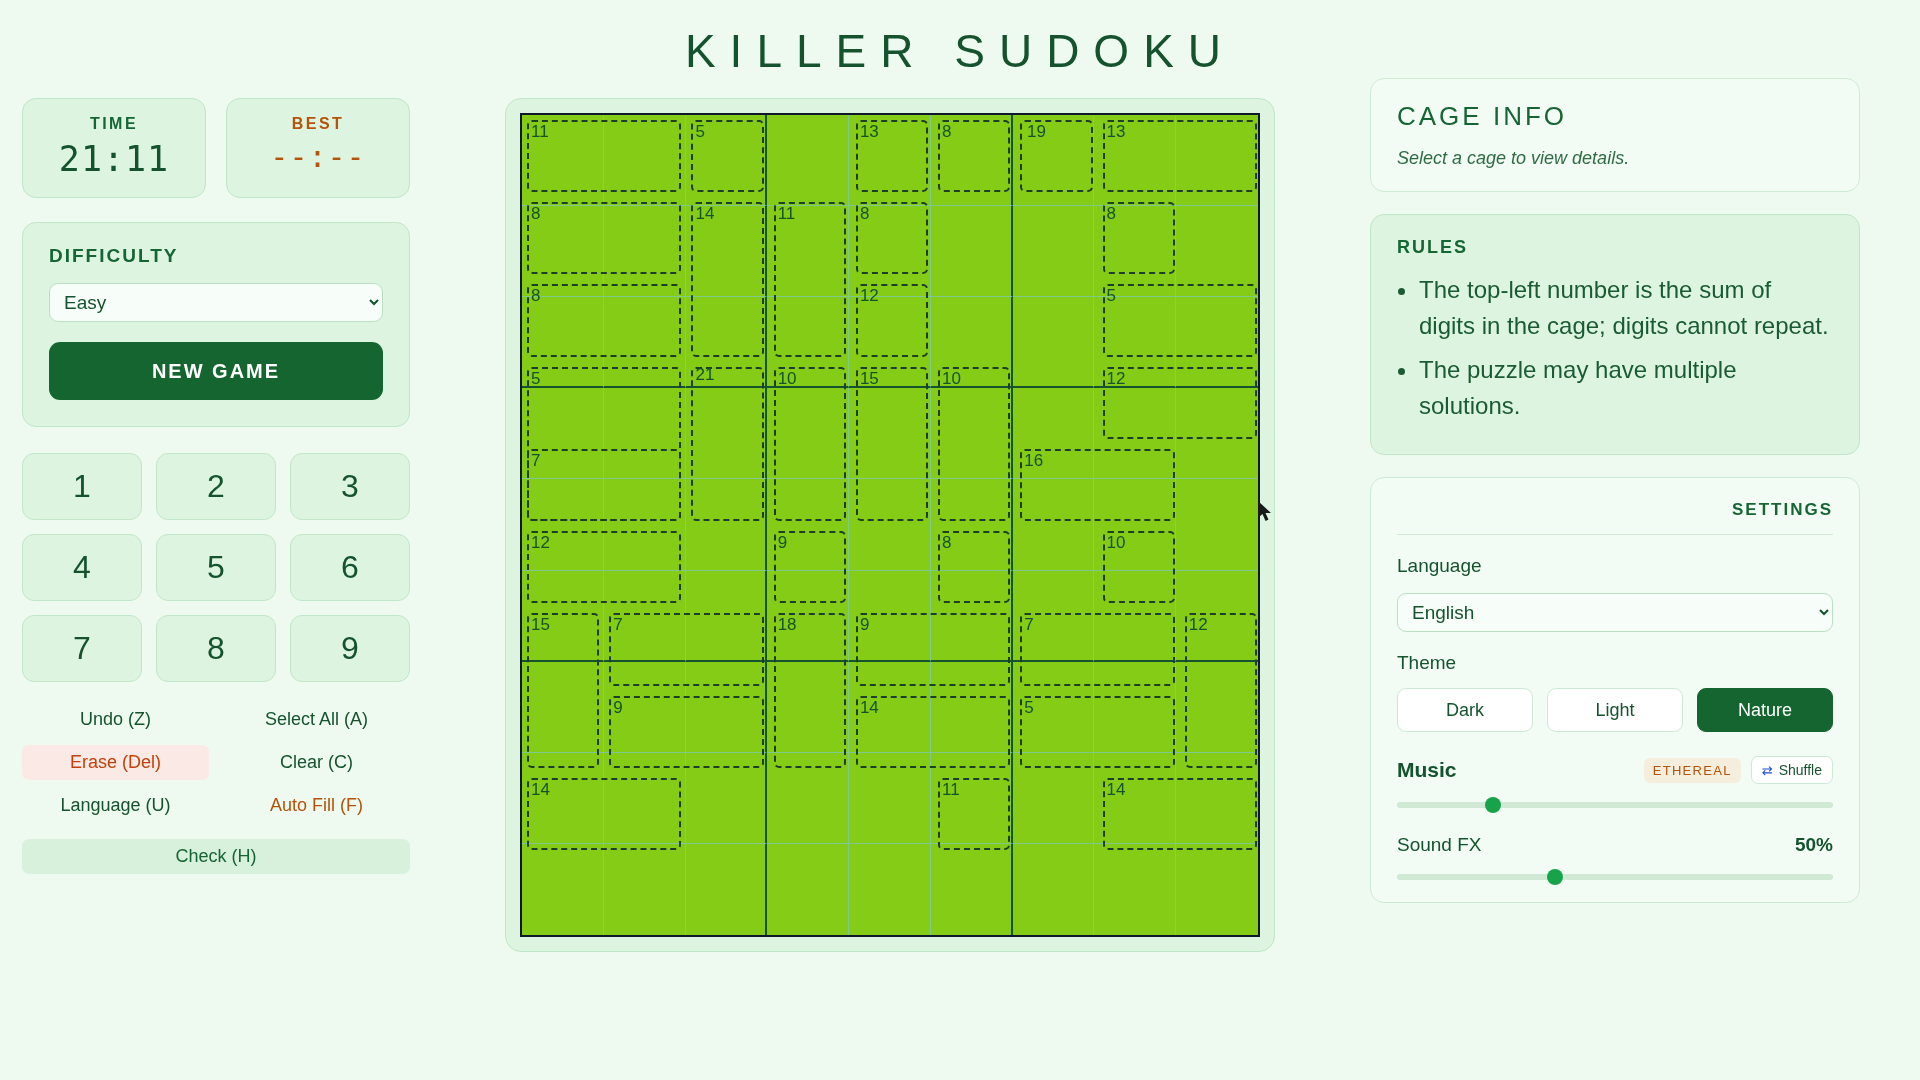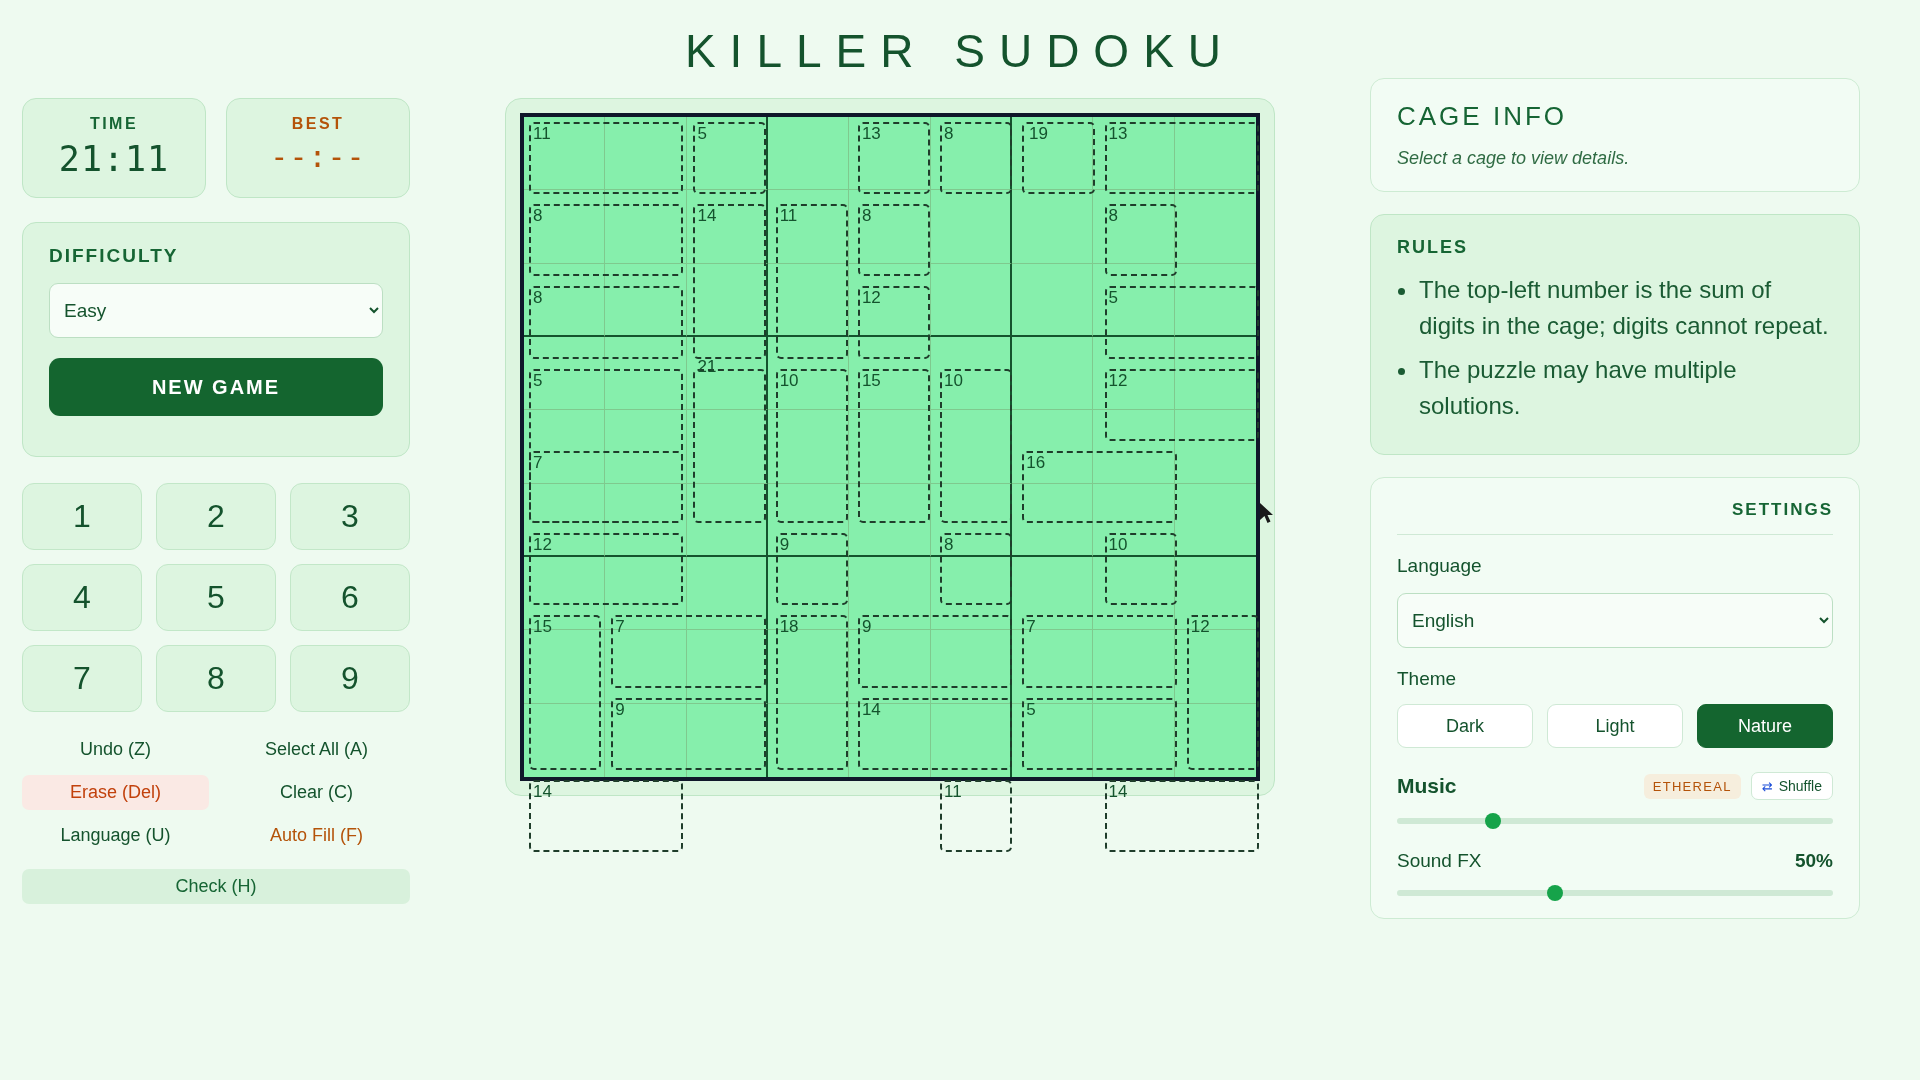--- a/index.html
+++ b/index.html
@@ -60,28 +60,28 @@
     color: #166534;
   }
   .stat-label.best { color: #b45309; }
   .stat-value {
     font-family: "DejaVu Sans Mono", monospace;
     font-size: 35px; margin-top: 6px; color: #14532d; letter-spacing: 1px;
   }
   .stat-value.best { color: #b45309; font-size: 30px; }
 
   
-  .difficulty-card { margin-top: 24px; padding: 22px 26px 40px; }
+  .difficulty-card { margin-top: 24px; padding: 22px 26px 26px; }
   .section-label {
     font-size: 19px; font-weight: bold; letter-spacing: 2px; color: #166534;
   }
   select.styled {
     width: 100%;
     margin-top: 16px;
-    height: 55px;
+    height: 39px;
     font-size: 19px;
     padding: 4px 10px;
     border-radius: 9px;
     border: 1px solid #bcdfc3;
     background: #f7fdf8;
     color: #14532d;
     font-family: "Liberation Sans", sans-serif;
   }
   .newgame-btn {
     margin-top: 20px;
@@ -143,23 +143,23 @@
   
   .board-wrap {
     margin-top: 20px;
     background: #ddf5e0;
     border: 1px solid #bfe6c6;
     border-radius: 16px;
     padding: 14px;
   }
   .board {
     position: relative;
-    width: 740px; height: 668px;
-    background: #86efac;
-    border: 4px solid #0f172a;
+    width: 740px; height: 824px;
+    background: #84cc16;
+    border: 2px solid #0f172a;
   }
   .grid {
     position: absolute; inset: 0;
     display: grid;
     grid-template-columns: repeat(9, 1fr);
     grid-template-rows: repeat(9, 1fr);
   }
   .cell {
     position: relative;
     border-right: 1px solid #7fc98e;
@@ -416,21 +416,21 @@
               <div class="cage-sum" style="left: 584.556px; top: 89.2222px;">8</div>
               <div class="cage" style="left: 5px; top: 169.444px; width: 154.444px; height: 72.2222px;"></div>
               <div class="cage-sum" style="left: 9px; top: 171.444px;">8</div>
               <div class="cage" style="left: 333.889px; top: 169.444px; width: 72.2222px; height: 72.2222px;"></div>
               <div class="cage-sum" style="left: 337.889px; top: 171.444px;">12</div>
               <div class="cage" style="left: 580.556px; top: 169.444px; width: 154.444px; height: 72.2222px;"></div>
               <div class="cage-sum" style="left: 584.556px; top: 171.444px;">5</div>
               <div class="cage" style="left: 5px; top: 251.667px; width: 154.444px; height: 154.444px;"></div>
               <div class="cage-sum" style="left: 9px; top: 253.667px;">5</div>
               <div class="cage" style="left: 169.444px; top: 251.667px; width: 72.2222px; height: 154.444px;"></div>
-              <div class="cage-sum" style="left: 173.444px; top: 240px;">21</div>
+              <div class="cage-sum" style="left: 173.444px; top: 250px;">21</div>
               <div class="cage" style="left: 251.667px; top: 251.667px; width: 72.2222px; height: 154.444px;"></div>
               <div class="cage-sum" style="left: 255.667px; top: 253.667px;">10</div>
               <div class="cage" style="left: 333.889px; top: 251.667px; width: 72.2222px; height: 154.444px;"></div>
               <div class="cage-sum" style="left: 337.889px; top: 253.667px;">15</div>
               <div class="cage" style="left: 416.111px; top: 251.667px; width: 72.2222px; height: 154.444px;"></div>
               <div class="cage-sum" style="left: 420.111px; top: 253.667px;">10</div>
               <div class="cage" style="left: 580.556px; top: 251.667px; width: 154.444px; height: 72.2222px;"></div>
               <div class="cage-sum" style="left: 584.556px; top: 253.667px;">12</div>
               <div class="cage" style="left: 5px; top: 333.889px; width: 154.444px; height: 72.2222px;"></div>
               <div class="cage-sum" style="left: 9px; top: 335.889px;">7</div>

